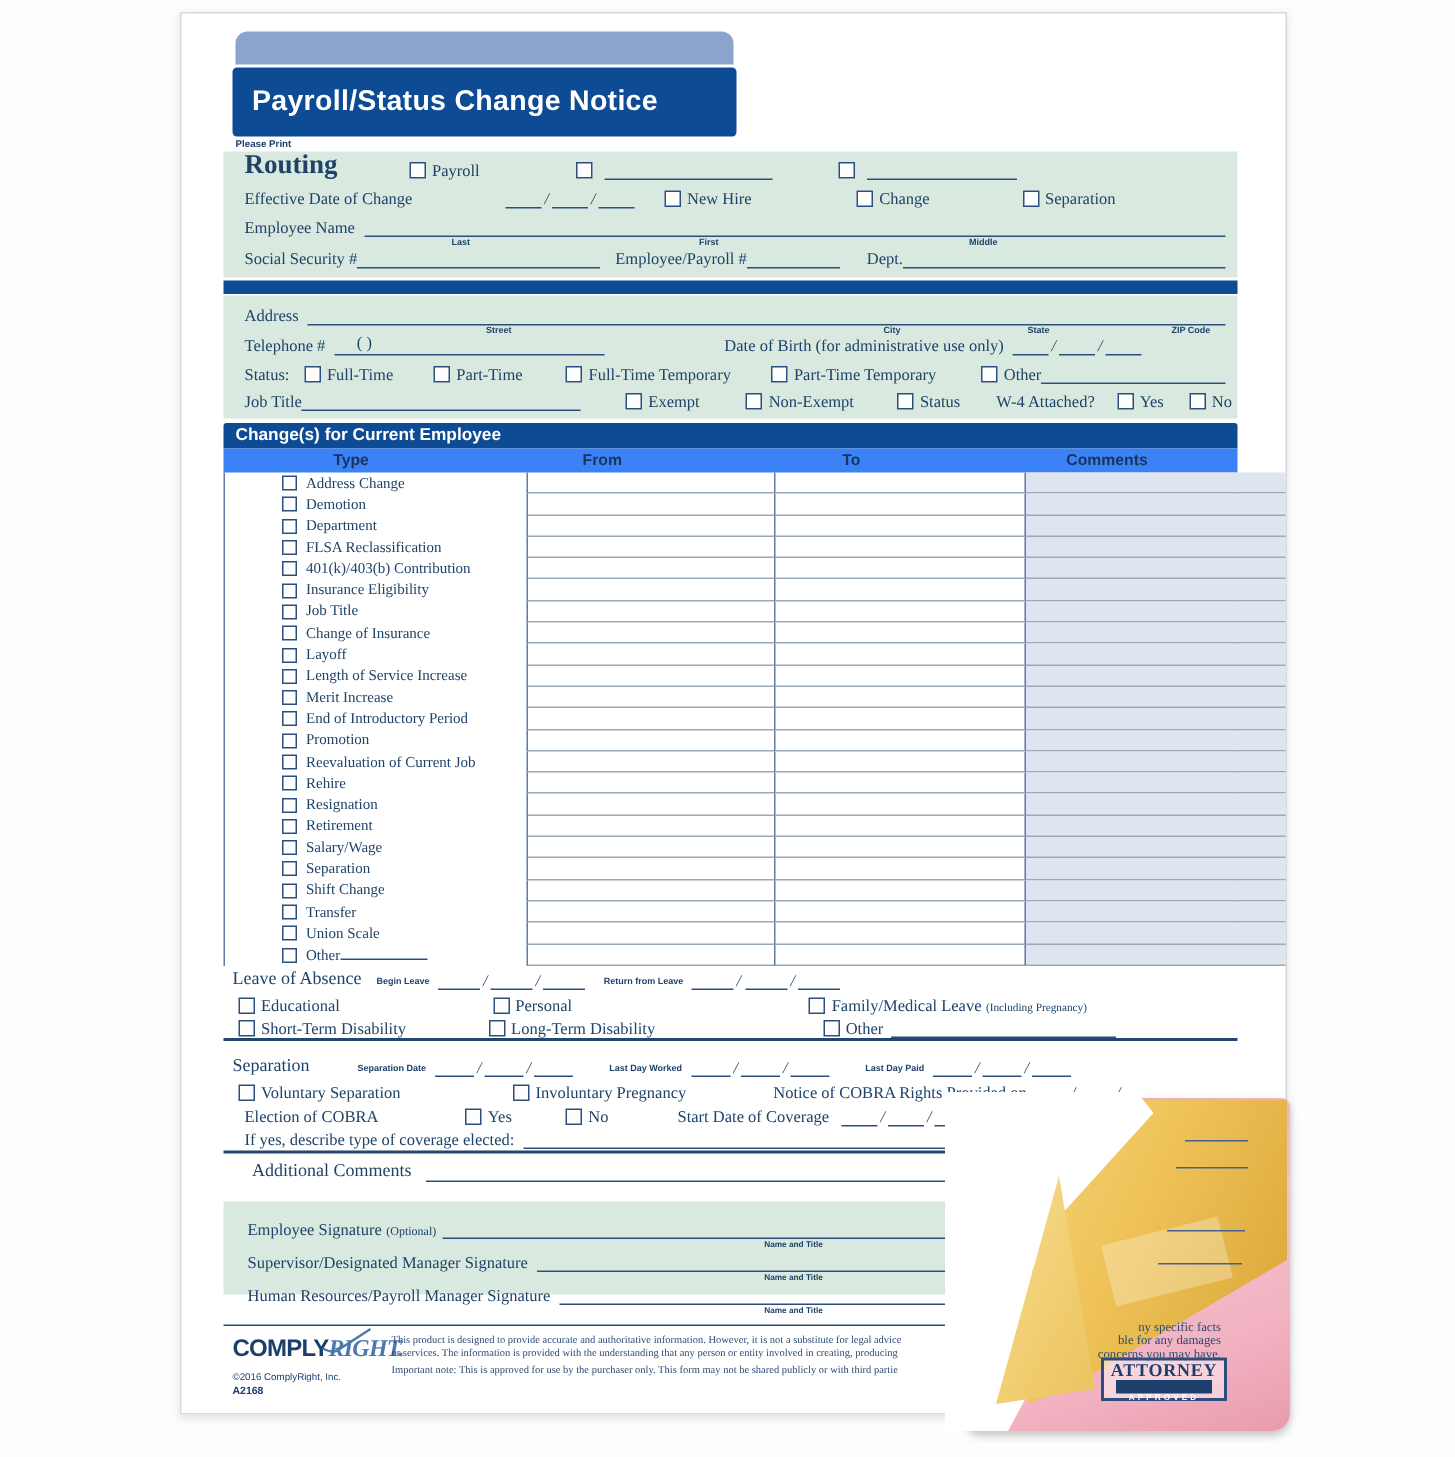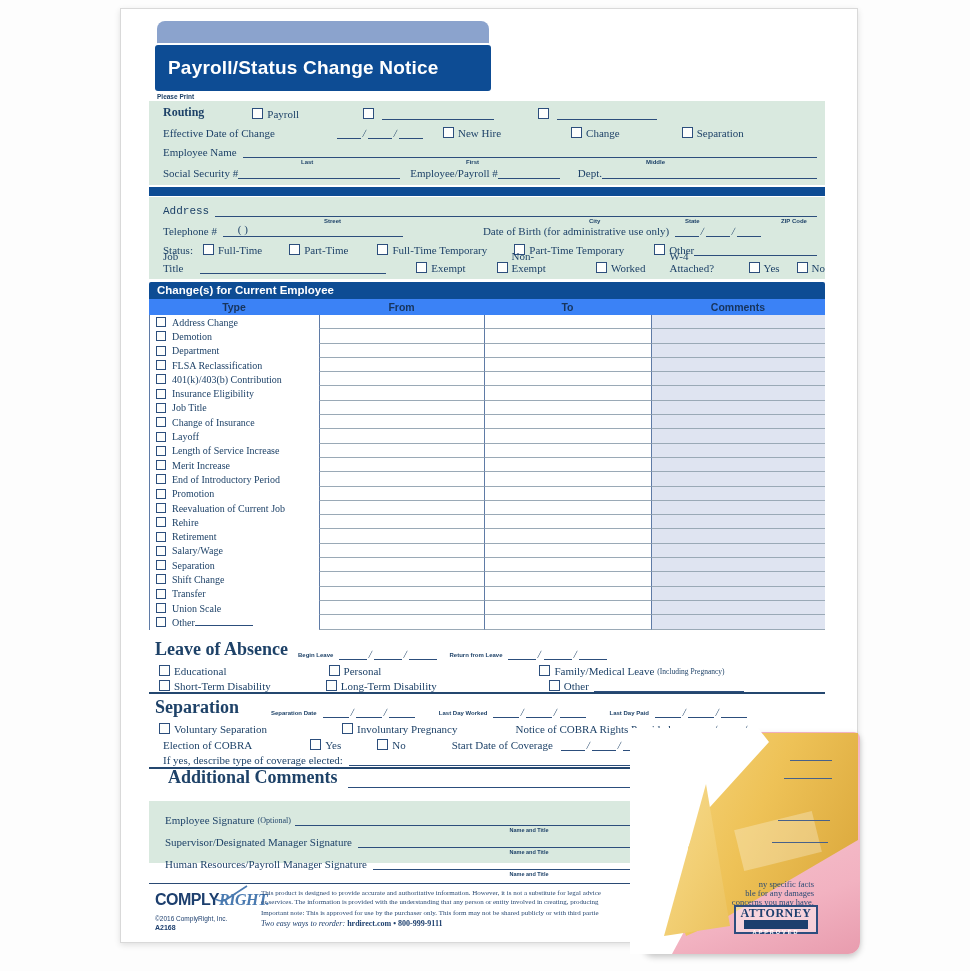--- a/index.html
+++ b/index.html
@@ -12,38 +12,38 @@
   .hbar{position:absolute;left:34px;top:36px;width:336px;height:46px;background:#0d4c94;border-radius:3px;
         box-shadow:0 -2px 0 #ffffff;}
   .hbar span{display:block;padding:12px 0 0 13px;font-family:"Liberation Sans",sans-serif;font-weight:bold;
         font-size:19px;color:#ffffff;letter-spacing:.2px;}
   .pleaseprint{position:absolute;left:36px;top:84px;font-family:"Liberation Sans",sans-serif;font-weight:bold;
         font-size:6.5px;color:#1e4268;}
   
   .sec{position:absolute;left:28px;width:676px;}
   .green{background:#d9e9df;}
   .row{position:absolute;left:0;right:0;display:flex;align-items:flex-end;font-size:11px;color:#1e4268;height:15px;}
-  .b{font-weight:bold;font-size:12px;}
-  .bb{font-weight:bold;font-size:18px;}
+  .b{font-weight:bold;font-size:18px;}
+  .bb{font-weight:normal;font-size:12px;}
   .cb{display:inline-block;width:9px;height:9px;border:1px solid #2c4e7c;background:#fdfefd;margin:0 4px 1px 0;flex:none;}
   .ln{display:inline-block;border-bottom:1px solid #2c4e7c;height:11px;flex:none;}
   .grow{flex:1;}
   .tl{font-family:"Liberation Sans",sans-serif;font-weight:bold;font-size:6px;color:#1e4268;}
   .sub{position:absolute;font-family:"Liberation Sans",sans-serif;font-weight:bold;font-size:6px;color:#1e4268;}
   .date{display:inline-flex;align-items:flex-end;flex:none;}
   .date .seg{display:inline-block;width:24px;height:11px;border-bottom:1px solid #2c4e7c;}
   .date .sl{font-size:11px;color:#1e4268;margin:0 2px;transform:skewX(-10deg);}
   .dividerbar{position:absolute;left:28px;top:178px;width:676px;height:9px;background:#0d4c94;}
   
   .tbl{position:absolute;left:28px;top:273px;width:676px;font-family:"Liberation Sans",sans-serif;}
   .t-title{height:17px;background:#0d4c94;color:#fff;font-weight:bold;font-size:11.5px;line-height:17px;
            padding-left:8px;border-radius:2px 2px 0 0;}
   .t-head{height:16px;background:#3b82f6;display:grid;grid-template-columns:170px 165px 167px 174px;}
   .t-head span{color:#17345c;font-weight:bold;font-size:10.5px;line-height:16px;text-align:center;}
-  .t-body{border-left:1px solid #5f7ba6;border-right:1px solid #5f7ba6;}
+  .t-body{border-left:1px solid #5f7ba6;border-right:1px solid #5f7ba6;padding-left:32px;}
   .t-row{height:14.3px;display:grid;grid-template-columns:169px 165px 167px 174px;}
   .t-type{display:flex;align-items:center;padding-left:6px;}
   .t-type .cb{width:8px;height:8px;margin:0 6px 0 0;}
   .t-label{font-family:"Liberation Serif",serif;font-size:10px;color:#1e4268;white-space:nowrap;}
   .t-row:last-child .t-label::after{content:"";display:inline-block;width:58px;border-bottom:1px solid #2c4e7c;height:8px;}
   .t-cell{border-left:1px solid #5f7ba6;border-bottom:1px solid #9aa9b6;}
   .t-cell.cmt{background:#dfe4f1;}
   
   .thickline{border-bottom:2px solid #24476f;}
   .thinrule{position:absolute;left:28px;top:874px;width:676px;border-top:1px solid #2a4a74;}
@@ -139,21 +139,21 @@
       <span class="ln" style="width:62px;"></span>
       <span style="margin-left:18px;">Dept.</span>
       <span class="ln grow" style="margin-right:8px;"></span>
     </div>
   </div>
 
   <div class="dividerbar"></div>
 
   <div class="sec green" style="top:188px;height:82px;">
     <div class="row" style="top:5px;">
-      <span style="margin-left:14px;font-family:Liberation Mono, monospace;">Address</span>
+      <span style="margin-left:14px;">Address</span>
       <span class="ln grow" style="margin:0 8px 0 6px;"></span>
     </div>
     <span class="sub" style="left:175px;top:21px;">Street</span>
     <span class="sub" style="left:440px;top:21px;">City</span>
     <span class="sub" style="left:536px;top:21px;">State</span>
     <span class="sub" style="left:632px;top:21px;">ZIP Code</span>
     <div class="row" style="top:25px;">
       <span style="margin-left:14px;">Telephone #</span>
       <span class="ln" style="width:40px;margin-left:6px;text-align:center;font-size:11px;height:13px;">(      )</span>
       <span class="ln" style="width:140px;"></span>
@@ -181,21 +181,21 @@
       <span class="ln grow" style="margin-right:8px;"></span>
     </div>
     <div class="row" style="top:62px;">
       <span style="margin-left:14px;">Job Title</span>
       <span class="ln" style="width:186px;"></span>
       <span class="cb" style="margin-left:30px;"></span>
       <span>Exempt</span>
       <span class="cb" style="margin-left:31px;"></span>
       <span>Non-Exempt</span>
       <span class="cb" style="margin-left:29px;"></span>
-      <span>Worked</span>
+      <span>Status</span>
       <span style="margin-left:24px;">W-4 Attached?</span>
       <span class="cb" style="margin-left:15px;"></span>
       <span>Yes</span>
       <span class="cb" style="margin-left:17px;"></span>
       <span>No</span>
     </div>
   </div>
 
   <div class="tbl">
     <div class="t-title">Change(s) for Current Employee</div>
@@ -350,20 +350,29 @@
         <div class="t-row">
           <div class="t-type">
             <span class="cb"></span>
             <span class="t-label">Rehire</span>
           </div>
           <div class="t-cell"></div>
           <div class="t-cell"></div>
           <div class="t-cell cmt"></div>
         </div>
 
+        <div class="t-row">
+          <div class="t-type">
+            <span class="cb"></span>
+            <span class="t-label">Resignation</span>
+          </div>
+          <div class="t-cell"></div>
+          <div class="t-cell"></div>
+          <div class="t-cell cmt"></div>
+        </div>
 
         <div class="t-row">
           <div class="t-type">
             <span class="cb"></span>
             <span class="t-label">Retirement</span>
           </div>
           <div class="t-cell"></div>
           <div class="t-cell"></div>
           <div class="t-cell cmt"></div>
         </div>
@@ -570,21 +579,20 @@
       <svg class="swoosh" width="36" height="20" viewBox="0 0 36 20">
         <path d="M2 14 Q10 18 14 14 L34 1" fill="none" stroke="#4a7ab0" stroke-width="1.6"></path>
       </svg>
     </div>
     <div class="copyr">©2016 ComplyRight, Inc.</div>
     <div class="sku">A2168</div>
     <div class="legal">
       <div>This product is designed to provide accurate and authoritative information. However, it is not a substitute for legal advice</div>
       <div>or services. The information is provided with the understanding that any person or entity involved in creating, producing</div>
       <div style="margin-top:2px;">Important note: This is approved for use by the purchaser only. This form may not be shared publicly or with third partie</div>
-      <div class="reorder"><span class="it">Two easy ways to reorder:</span><span class="bd"> hrdirect.com • 800-999-9111</span></div>
     </div>
   </div>
  </div>
 
  <div class="curl">
    <div class="pink"></div>
    <div class="ysheet"></div>
    <div class="wsheet"></div>
    <div class="yfold"></div>
    <div class="glare"></div>

